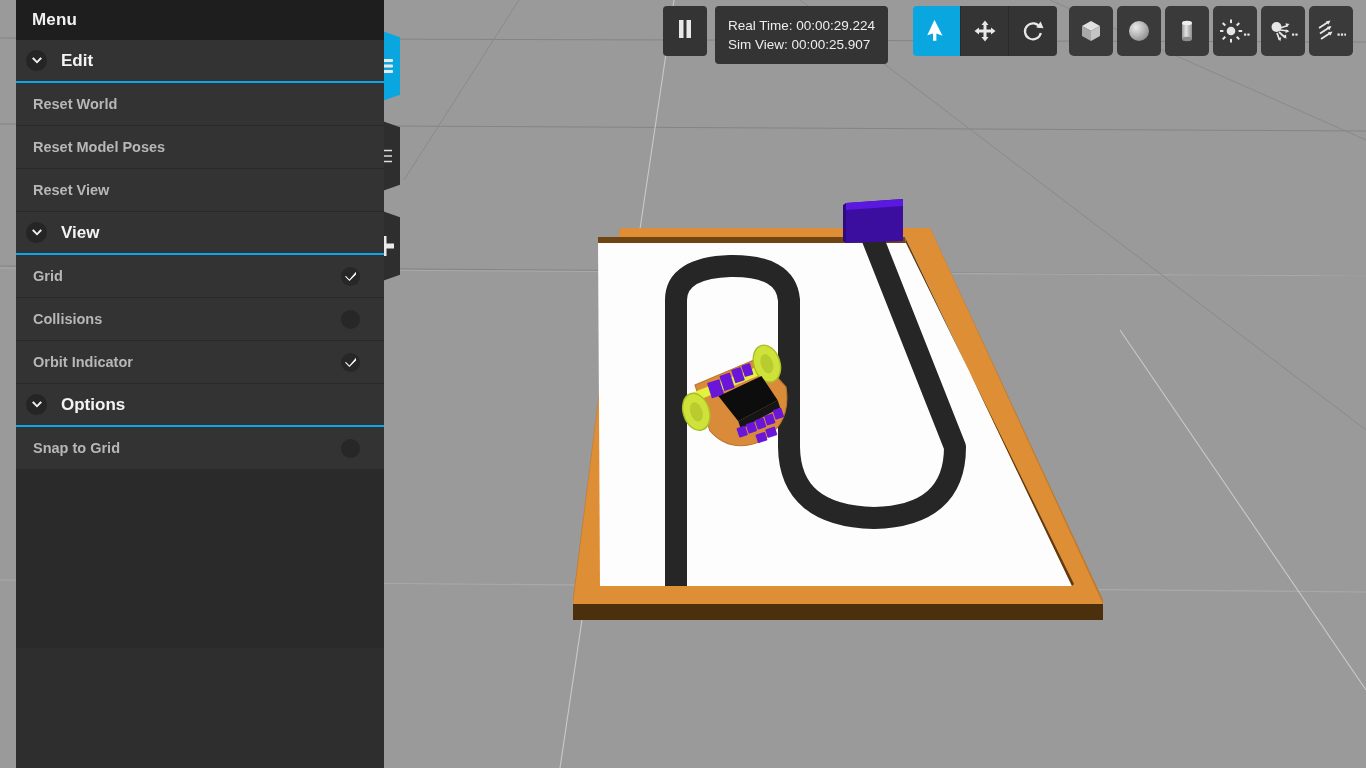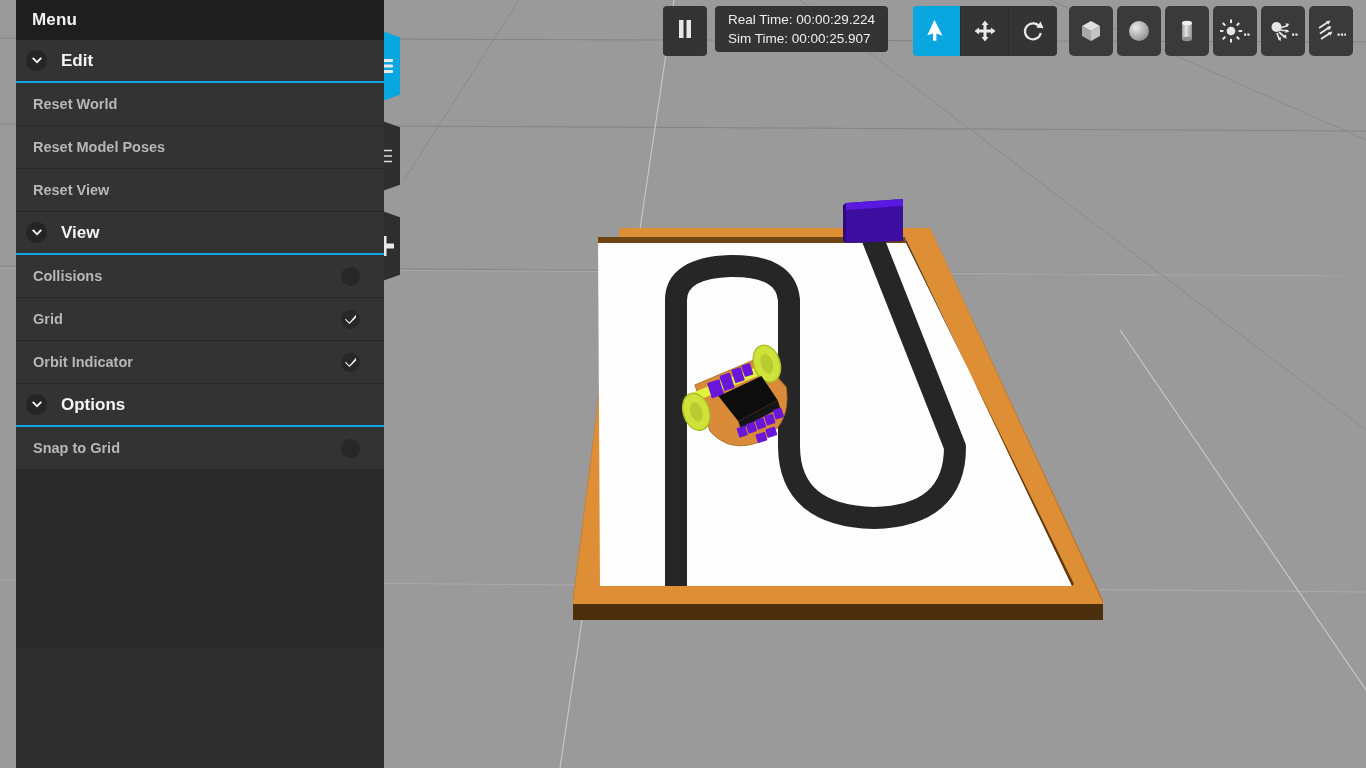--- a/index.html
+++ b/index.html
@@ -96,21 +96,21 @@
   .tb-btn.active{ background:#0aa6e0; }
   .tb-btn svg{ display:block; }
 
   .pause-btn{
     width:44px; height:50px; background:#343434; border-radius:4px;
     display:flex; align-items:center; justify-content:center;
     margin-right:8px;
   }
   .time-box{
     background:#343434; border-radius:4px;
-    padding:5px 13px 6px 13px; height:46px;
+    padding:5px 13px 6px 13px; height:58px;
     display:flex; flex-direction:column; justify-content:center;
     margin-right:25px;
   }
   .time-line{ color:#eeeeee; font-size:13.5px; line-height:19px; white-space:nowrap; }
 
   .shape-group{ display:flex; }
   .shape-btn{
     width:44px; height:50px; background:#3a3a3a; border-radius:5px;
     display:flex; align-items:center; justify-content:center;
     margin-right:4px;
@@ -257,21 +257,21 @@
     <span>
       <svg width="16" height="20" viewBox="0 0 16 20">
         <rect x="2" y="1" width="4.5" height="18" fill="#e8e8e8"></rect>
         <rect x="9.5" y="1" width="4.5" height="18" fill="#e8e8e8"></rect>
       </svg>
     </span>
   </div>
 
   <div class="time-box">
     <span class="time-line">Real Time: 00:00:29.224</span>
-    <span class="time-line">Sim Time: 00:00:25.907</span>
+    <span class="time-line">Sim View: 00:00:25.907</span>
   </div>
 
   <div class="tb-group">
     <div class="tb-btn active">
       <span>
         <svg width="20" height="22" viewBox="0 0 20 22">
           <polygon points="3,2 17,13 10.5,13.5 13.5,20 10.5,21.5 7.5,15 3,19" fill="#ffffff" transform="rotate(25 10 11)"></polygon>
         </svg>
       </span>
     </div>
@@ -426,34 +426,34 @@
 
     <div class="group-header">
       <span class="chev">
         <svg width="12" height="8" viewBox="0 0 12 8">
           <polygon points="1,1.5 6,6.5 11,1.5 9.4,0.3 6,3.9 2.6,0.3" fill="#f0f0f0"></polygon>
         </svg>
       </span>
       <span class="glabel">View</span>
     </div>
     <div class="menu-item">
-      <span class="ilabel">Collisions</span>
-      <span class="toggle off">
-        
-      </span>
-    </div>
-    <div class="menu-item">
       <span class="ilabel">Grid</span>
       <span class="toggle on">
         <svg width="12" height="10" viewBox="0 0 12 10">
           <polygon points="1,5 4.4,8.6 11,0.8 11,3.4 4.4,10 0,5.6" fill="#ffffff"></polygon>
         </svg>
       </span>
     </div>
     <div class="menu-item">
+      <span class="ilabel">Collisions</span>
+      <span class="toggle off">
+        
+      </span>
+    </div>
+    <div class="menu-item">
       <span class="ilabel">Orbit Indicator</span>
       <span class="toggle on">
         <svg width="12" height="10" viewBox="0 0 12 10">
           <polygon points="1,5 4.4,8.6 11,0.8 11,3.4 4.4,10 0,5.6" fill="#ffffff"></polygon>
         </svg>
       </span>
     </div>
 
     <div class="group-header">
       <span class="chev">

